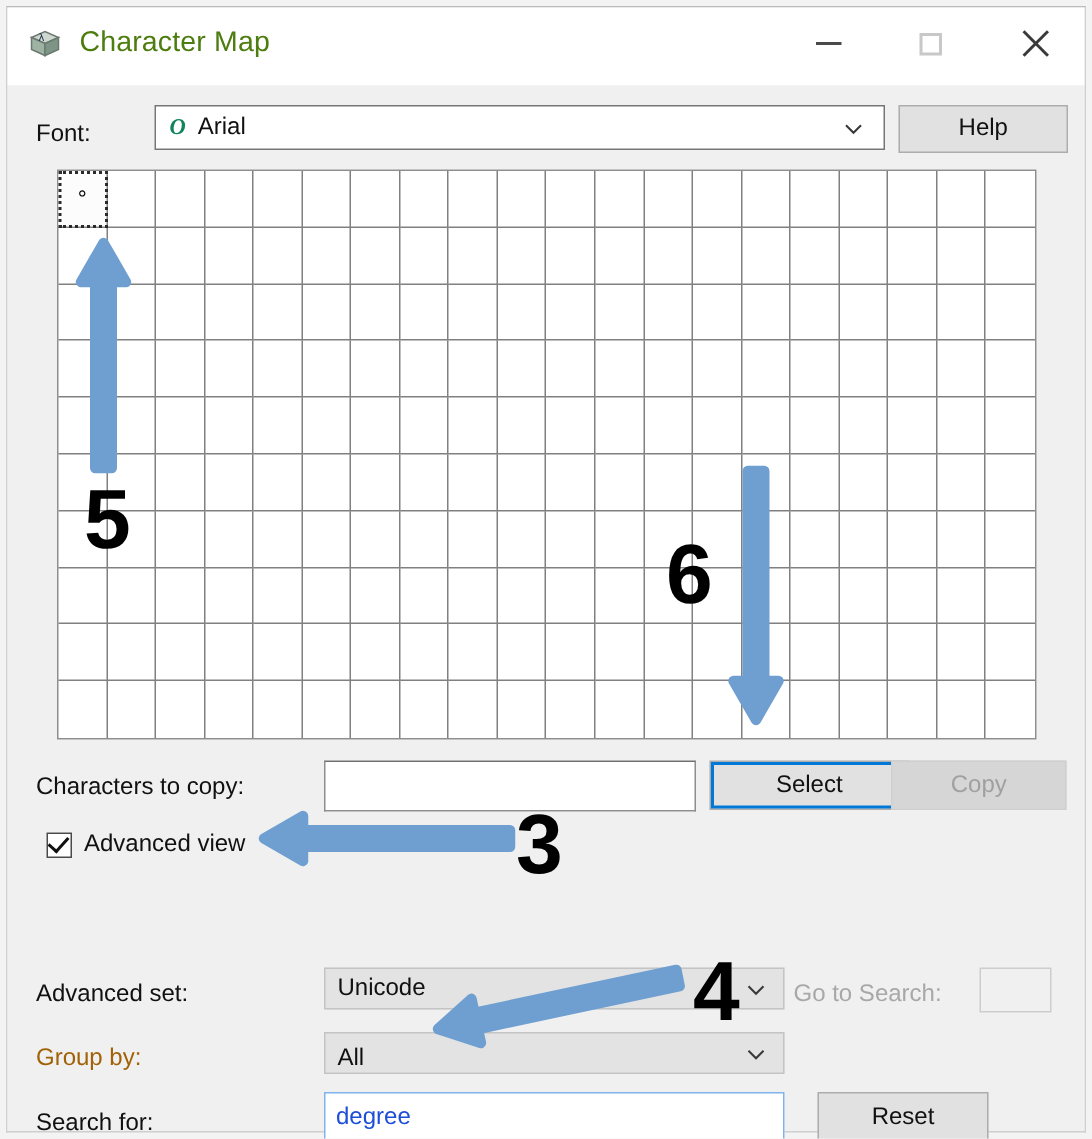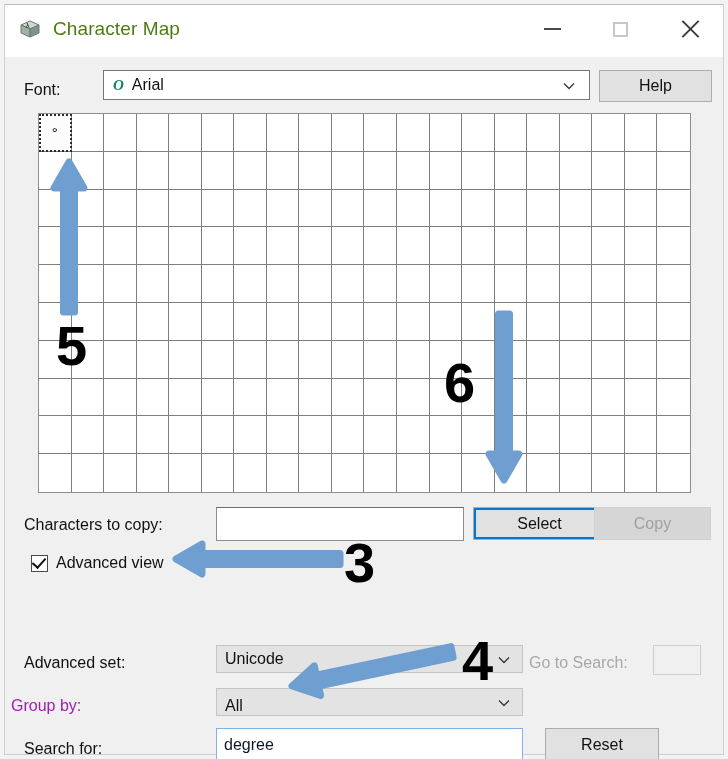--- a/index.html
+++ b/index.html
@@ -328,24 +328,24 @@
     width: 48px;
     height: 30px;
     background: #f0f0f0;
     border: 1px solid #cdcdcd;
     box-sizing: border-box;
   }
 
   
   #group-label {
     position: absolute;
-    left: 6px;
+    left: 19px;
     top: 640px;
     font-size: 16px;
-    color: #a21caf;
+    color: #a16207;
   }
   #group-combo {
     position: absolute;
     left: 211px;
     top: 631px;
     width: 307px;
     height: 28px;
     background: #e3e3e3;
     border: 1px solid #c4c4c4;
     box-sizing: border-box;
@@ -369,21 +369,21 @@
     height: 34px;
     background: #fff;
     border: 1px solid #7eb4ea;
     box-sizing: border-box;
     display: flex;
     align-items: center;
   }
   #search-value {
     margin-left: 7px;
     font-size: 16px;
-    color: #0f172a;
+    color: #1d4ed8;
   }
   #reset-btn {
     position: absolute;
     left: 540px;
     top: 671px;
     width: 114px;
     height: 33px;
     background: #e1e1e1;
     border: 1px solid #adadad;
     box-sizing: border-box;

